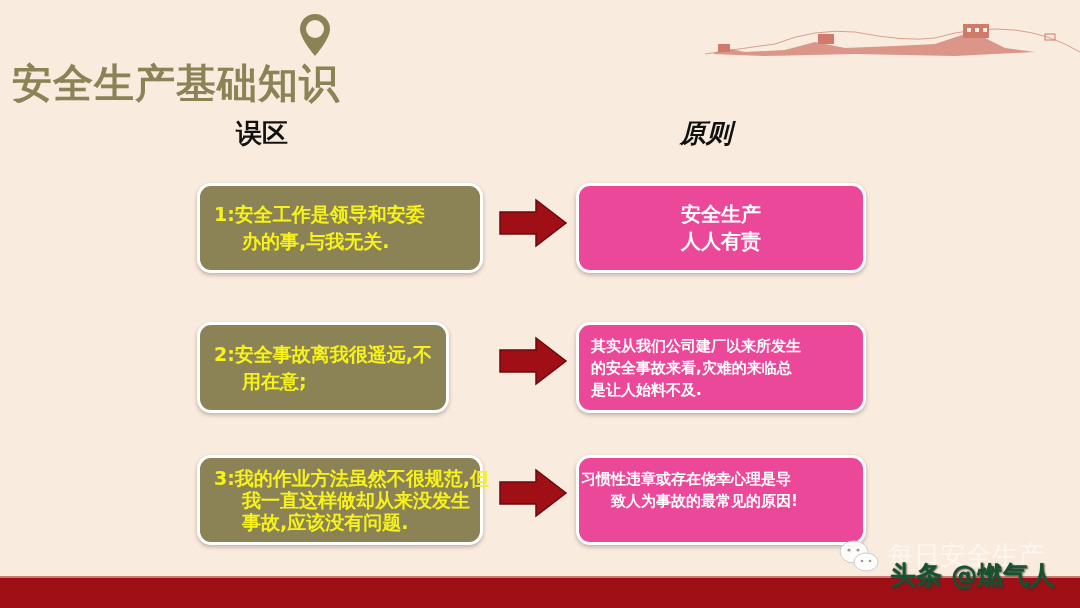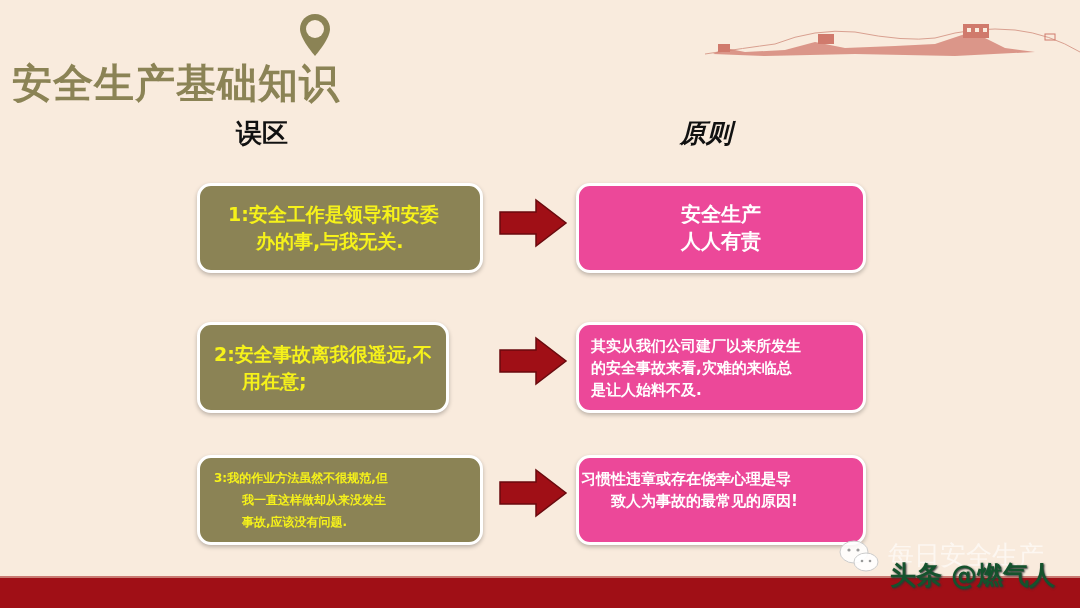--- a/index.html
+++ b/index.html
@@ -51,21 +51,21 @@
     <rect x="262" y="20" width="4" height="4" fill="#f9ebdd"></rect>
     <rect x="270" y="20" width="4" height="4" fill="#f9ebdd"></rect>
     <rect x="278" y="20" width="4" height="4" fill="#f9ebdd"></rect>
     <rect x="340" y="26" width="10" height="6" fill="none" stroke="#d07a6c" stroke-width="1"></rect>
   </svg>
 </div>
 
 <div class="heading" style="left:236px; top:116px;">误区</div>
 <div class="heading" style="left:680px; top:116px;font-style:italic;">原则</div>
 
-<div class="box left" style="left:197px; top:183px; width:286px; height:90px; padding-left:28px;">
+<div class="box left" style="left:197px; top:183px; width:286px; height:90px; padding-left:14px;">
   <p>1:安全工作是领导和安委</p>
   <p style="padding-left:28px;">办的事,与我无关.</p>
 </div>
 <svg class="arrow" style="left:498px; top:198px;" viewBox="0 0 72 50">
   <path d="M2 14 L38 14 L38 2 L68 25 L38 48 L38 36 L2 36 Z" fill="#a00f16" stroke="#6a0a0e" stroke-width="1.5"></path>
 </svg>
 <div class="box right" style="left:576px; top:183px; width:290px; height:90px; align-items:center; font-size:20px; line-height:27px;">
   <p>安全生产</p>
   <p>人人有责</p>
 </div>
@@ -76,21 +76,21 @@
 </div>
 <svg class="arrow" style="left:498px; top:336px;" viewBox="0 0 72 50">
   <path d="M2 14 L38 14 L38 2 L68 25 L38 48 L38 36 L2 36 Z" fill="#a00f16" stroke="#6a0a0e" stroke-width="1.5"></path>
 </svg>
 <div class="box right" style="left:576px; top:322px; width:290px; height:91px; padding-left:12px; font-size:15px; line-height:22px;">
   <p>其实从我们公司建厂以来所发生</p>
   <p>的安全事故来看,灾难的来临总</p>
   <p>是让人始料不及.</p>
 </div>
 
-<div class="box left" style="left:197px; top:455px; width:286px; height:90px; padding-left:14px; font-size:12px; line-height:22px;">
+<div class="box left" style="left:197px; top:455px; width:286px; height:90px; padding-left:14px; font-size:19px; line-height:22px;">
   <p>3:我的作业方法虽然不很规范,但</p>
   <p style="padding-left:28px;">我一直这样做却从来没发生</p>
   <p style="padding-left:28px;">事故,应该没有问题.</p>
 </div>
 <svg class="arrow" style="left:498px; top:468px;" viewBox="0 0 72 50">
   <path d="M2 14 L38 14 L38 2 L68 25 L38 48 L38 36 L2 36 Z" fill="#a00f16" stroke="#6a0a0e" stroke-width="1.5"></path>
 </svg>
 <div class="box right" style="left:576px; top:455px; width:290px; height:90px; justify-content:flex-start; padding-top:10px; padding-left:2px; font-size:15px; line-height:22px;">
   <p>习惯性违章或存在侥幸心理是导</p>
   <p style="padding-left:30px;">致人为事故的最常见的原因!</p>

